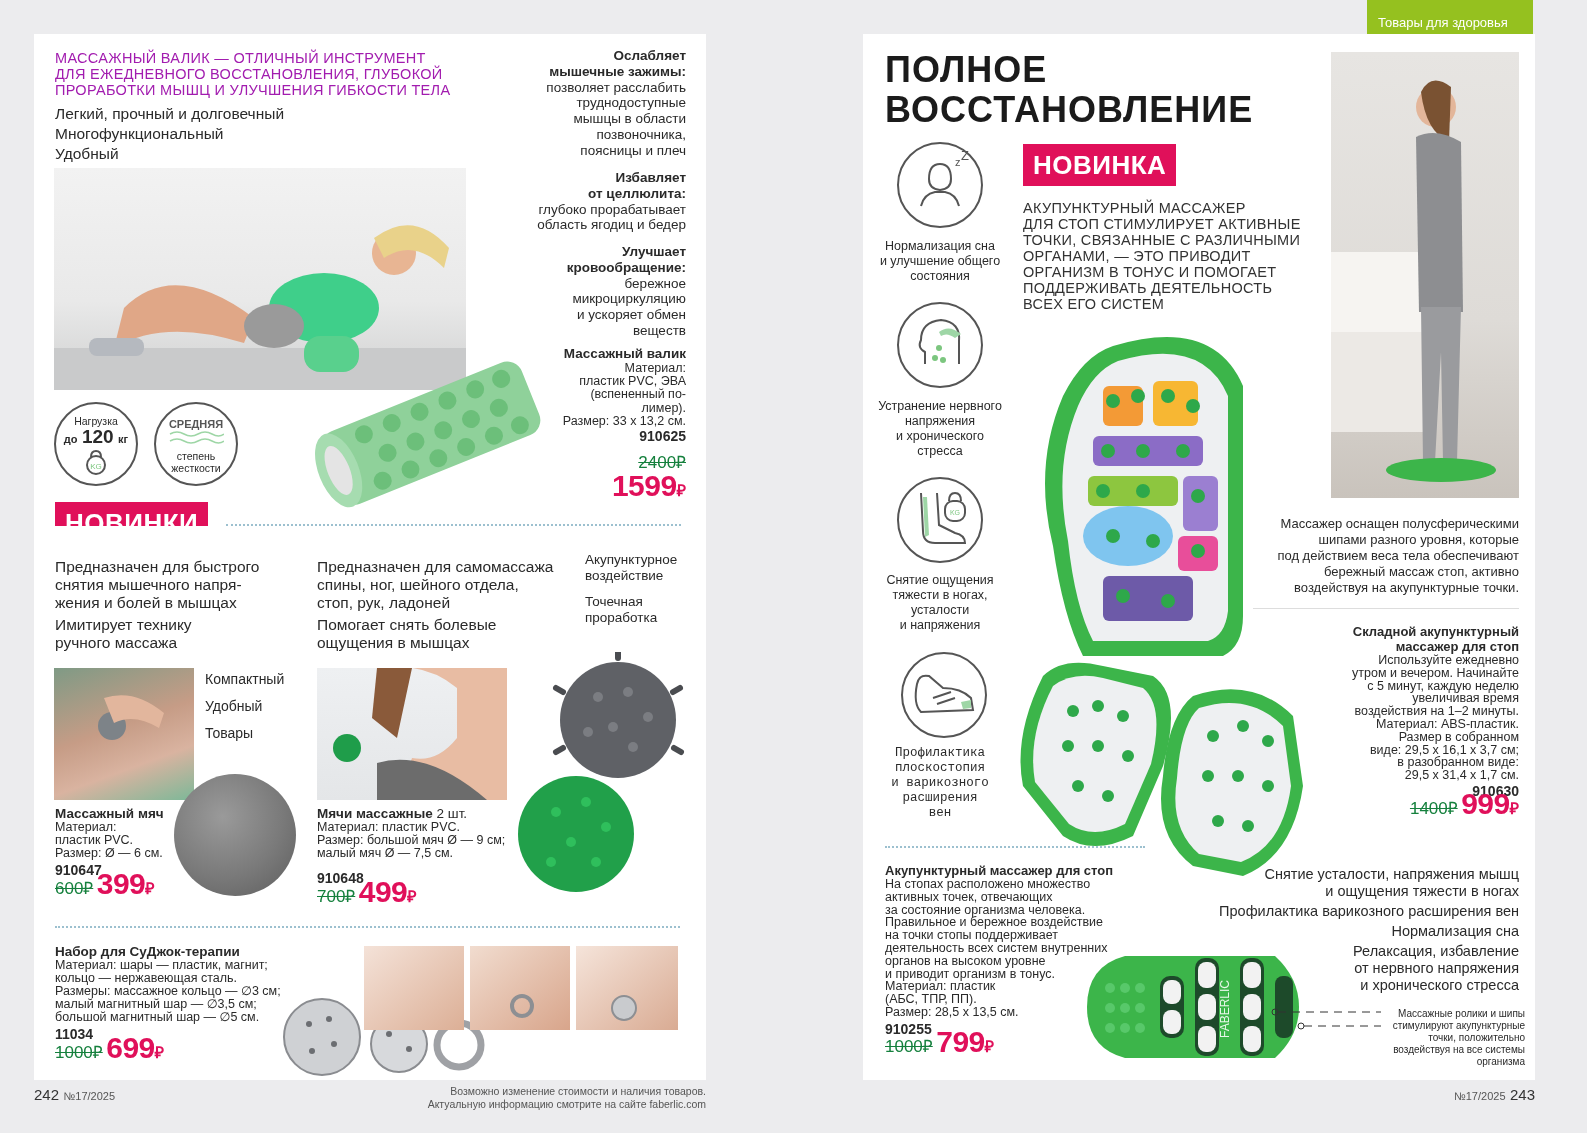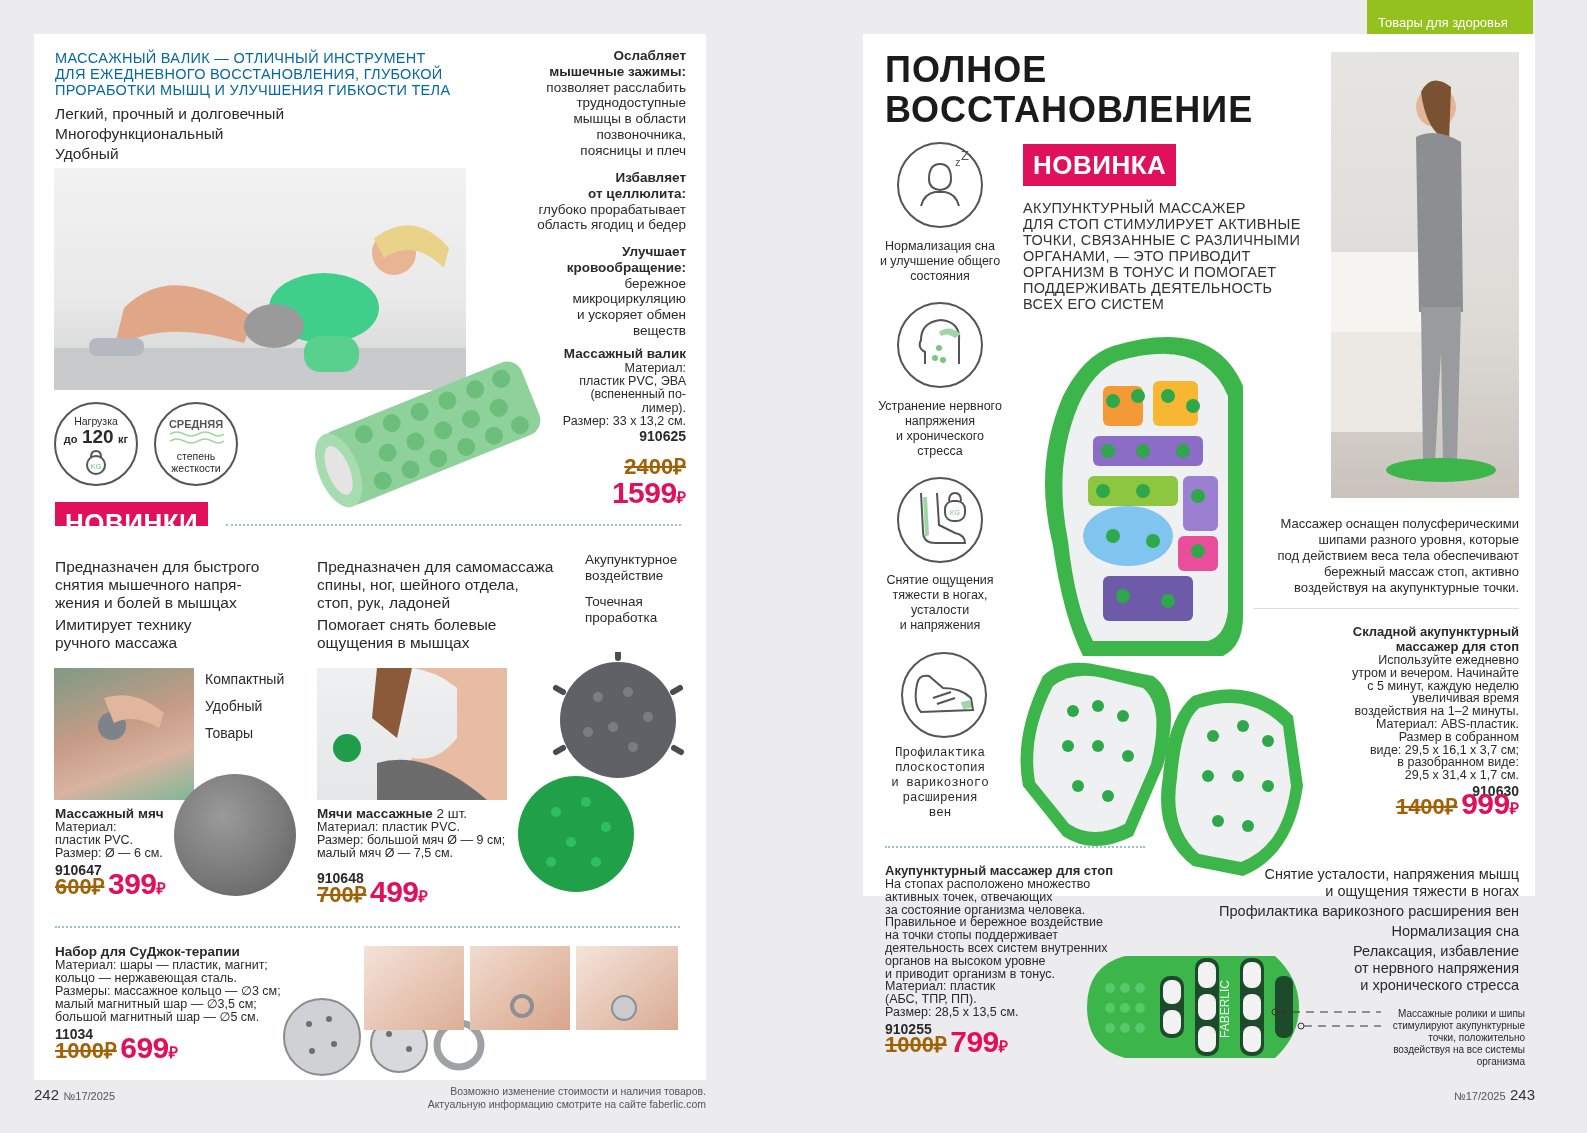--- a/index.html
+++ b/index.html
@@ -4,37 +4,37 @@
 <style>
   * { box-sizing: border-box; margin: 0; padding: 0; }
   html, body { width: 1587px; height: 1133px; overflow: hidden; }
   body { background: #ececee; font-family: "Liberation Sans", sans-serif; color: #2a2a2a; position: relative; }
   .abs { position: absolute; }
   .page { position: absolute; background: #ffffff; }
   .caps { text-transform: uppercase; letter-spacing: 0.3px; }
   .bold { font-weight: bold; }
   .right { text-align: right; }
   .center { text-align: center; }
-  .oldprice { text-decoration: line-through; font-weight: bold; color: #a16207; font-size: 22px; }
+  .oldprice { text-decoration: line-through; font-weight: normal; color: #15803d; font-size: 17px; }
   .newprice { color: #e0105a; font-weight: bold; font-size: 30px; letter-spacing: -0.5px; }
   .rub { font-size: 16px; font-weight: bold; color: #e0105a; }
   .badge { background: #e0105a; color: #fff; font-weight: bold; font-size: 26px; padding: 6px 10px; letter-spacing: 0.5px; }
   .dots { border-top: 2px dotted #9cc0cf; height: 0; }
   .sku { font-weight: bold; font-size: 14px; }
   .circle { border: 2px solid #555; border-radius: 50%; }
   .photo { overflow: hidden; }
   .icon-circle { width: 86px; height: 86px; border: 2px solid #555; border-radius: 50%; position: absolute; }
   .icon-cap { position: absolute; width: 150px; font-size: 12.5px; line-height: 15px; text-align: center; }
 </style>
 </head>
 <body>
 
 <div class="page" style="left:34px; top:34px; width:672px; height:1046px;">
 
-  <div class="abs caps" style="left:21px; top:16px; width:440px; font-size:14.5px; line-height:16px; color:#0369a1;">
+  <div class="abs caps" style="left:21px; top:16px; width:440px; font-size:14.5px; line-height:16px; color:#a21caf;">
     <div>МАССАЖНЫЙ ВАЛИК — ОТЛИЧНЫЙ ИНСТРУМЕНТ</div>
     <div>ДЛЯ ЕЖЕДНЕВНОГО ВОССТАНОВЛЕНИЯ, ГЛУБОКОЙ</div>
     <div>ПРОРАБОТКИ МЫШЦ И УЛУЧШЕНИЯ ГИБКОСТИ ТЕЛА</div>
   </div>
   <div class="abs" style="left:21px; top:70px; font-size:15.5px; line-height:20px;">
     <div>Легкий, прочный и долговечный</div>
     <div>Многофункциональный</div>
     <div>Удобный</div>
   </div>
 
@@ -273,21 +273,21 @@
 
 <div class="abs" style="left:34px; top:1086px; width:672px;">
   <span style="font-size:15px; color:#333;">242</span>
   <span style="font-size:11px; color:#555;">№17/2025</span>
 </div>
 <div class="abs right" style="left:356px; top:1085px; width:350px; font-size:10.5px; line-height:13px; color:#555;">
   <div>Возможно изменение стоимости и наличия товаров.</div>
   <div>Актуальную информацию смотрите на сайте faberlic.com</div>
 </div>
 
-<div class="page" style="left:863px; top:34px; width:672px; height:862px;">
+<div class="page" style="left:863px; top:34px; width:672px; height:1046px;">
 
   <div class="abs bold caps" style="left:22px; top:16px; font-size:36px; line-height:40px; color:#1b1b1b; letter-spacing:1px;">
     <div>ПОЛНОЕ</div>
     <div>ВОССТАНОВЛЕНИЕ</div>
   </div>
 
   <div class="abs photo" style="left:468px; top:18px; width:188px; height:446px; background:linear-gradient(180deg,#e7e5e2 0%,#dedbd7 60%,#c9c3bc 100%);">
     <svg width="188" height="446" viewBox="0 0 188 446">
       <rect x="0" y="200" width="95" height="80" fill="#f6f4f1"></rect>
       <rect x="0" y="280" width="95" height="100" fill="#ece9e5"></rect>

